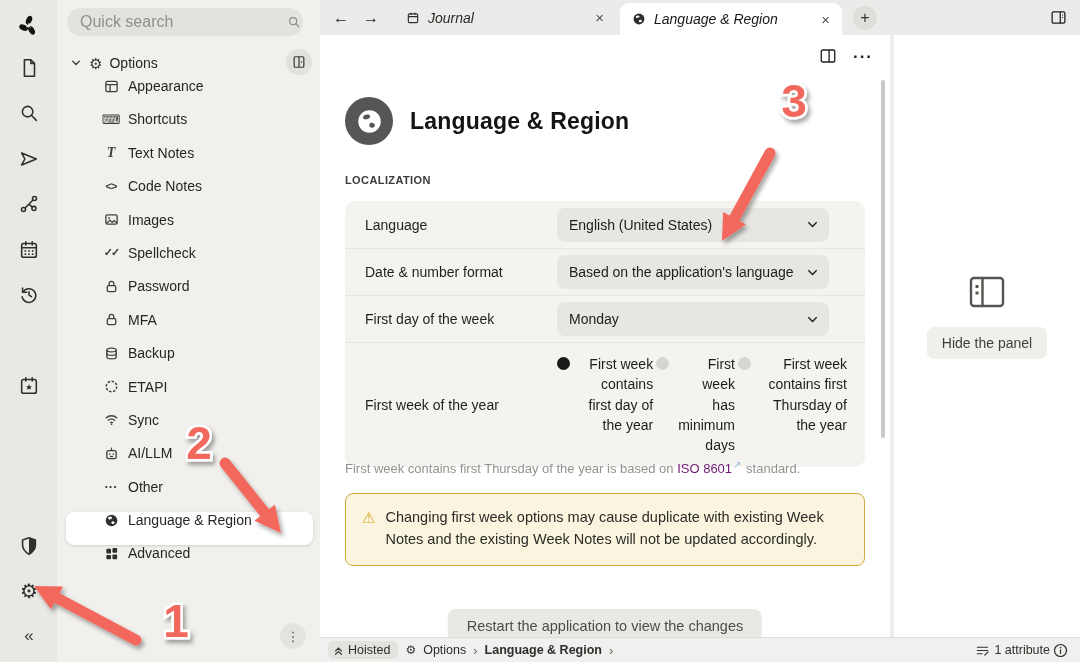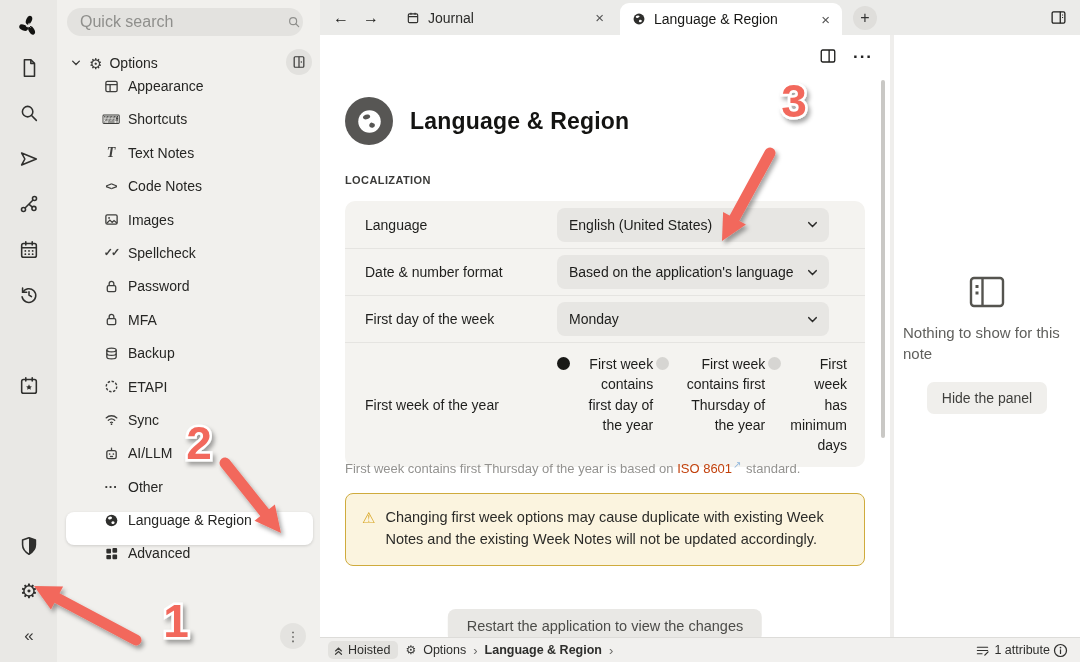--- a/index.html
+++ b/index.html
@@ -24,21 +24,21 @@
   .t-item.selected{background:#fff;border-radius:8px;margin-left:9px;margin-right:7px;padding-left:37px;box-shadow:0 1px 3px rgba(0,0,0,.15);}
   .g13{font-size:13px;line-height:1;color:#3a3a38;}
   .g11{font-size:11px;line-height:1;color:#3a3a38;letter-spacing:-1px;font-weight:bold;}
   .tser{font-family:"Liberation Serif",serif;font-style:italic;font-weight:bold;font-size:14px;color:#3a3a38;}
   .tree-kebab{position:absolute;right:14px;bottom:13px;width:26px;height:26px;border-radius:50%;background:#e4e3e0;
               display:flex;align-items:center;justify-content:center;color:#4a4a48;font-size:13px;}
   
   .tabbar{position:absolute;left:320px;top:0;width:760px;height:35px;background:#ebebe9;display:flex;align-items:center;box-sizing:border-box;padding-left:6px;}
   .navarrow{width:30px;text-align:center;font-size:16px;color:#1d1d1b;}
   .tab{display:flex;align-items:center;gap:8px;padding:0 12px;height:35px;font-size:14px;color:#2b2b29;width:222px;box-sizing:border-box;}
-  .tab .lbl{flex:1;white-space:nowrap;overflow:hidden;}
+  .tab .lbl{flex:1;white-space:nowrap;overflow:hidden;font-style:italic;}
   .tab .x{font-size:15px;color:#555;}
   .tab.active{background:#fff;border-radius:9px 9px 0 0;height:32px;margin-top:3px;margin-left:4px;color:#171715;}
   .plusbtn{margin-left:11px;width:24px;height:24px;border-radius:50%;background:#dfdedb;display:flex;align-items:center;justify-content:center;font-size:16px;color:#333;}
   .paneltoggle{margin-left:auto;margin-right:13px;}
   
   .content{position:absolute;left:320px;top:35px;width:570px;height:602px;background:#fff;}
   .c-top{position:absolute;top:12px;right:17px;display:flex;gap:16px;align-items:center;}
   .more-glyph{font-size:17px;color:#222;line-height:1;letter-spacing:1px;font-weight:bold;}
   .c-title{position:absolute;left:25px;top:62px;display:flex;align-items:center;gap:17px;}
   .badge{width:48px;height:48px;border-radius:50%;background:#575654;display:flex;align-items:center;justify-content:center;}
@@ -51,21 +51,21 @@
   .row .val{flex:1;}
   .dd{height:34px;background:#e7e6e3;border-radius:8px;display:flex;align-items:center;justify-content:space-between;
       padding:0 10px 0 12px;font-size:14px;color:#1d1d1b;}
   .radio-row{padding:11px 18px 12px 20px;}
   .opts{flex:1;display:flex;flex-direction:row;gap:3px;text-align:right;}
   .opt{display:flex;gap:9px;font-size:14px;color:#1d1d1b;line-height:1.45;align-items:flex-start;}
   .dot{width:13px;height:13px;border-radius:50%;flex:none;margin-top:3px;}
   .dot.on{background:#191917;}
   .dot.off{background:#d6d5d2;}
   .hint{position:absolute;left:25px;top:424px;font-size:13px;color:#93928f;white-space:nowrap;}
-  .hint a{color:#c2410c;text-decoration:none;}
+  .hint a{color:#701a75;text-decoration:none;}
   .hint .ext{color:#8fb6dc;font-size:10px;vertical-align:super;margin:0 1px;}
   .warn{position:absolute;left:25px;top:458px;width:520px;box-sizing:border-box;background:#fbf4df;border:1px solid #cfab3d;
         border-radius:8px;padding:13px 16px 14px 16px;display:flex;gap:10px;font-size:14.5px;color:#2b2b28;line-height:1.5;}
   .wic{color:#d9a727;font-size:15px;line-height:1.45;}
   .restart{position:absolute;left:50%;transform:translateX(-50%);top:574px;background:#e9e8e5;border:none;border-radius:8px;
            padding:9px 19px;font-family:"Liberation Sans",sans-serif;font-size:14.5px;color:#4c4c49;white-space:nowrap;}
   .c-scroll{position:absolute;right:5px;top:45px;width:4px;height:358px;background:#c9c8c5;border-radius:2px;}
   
   .divider{position:absolute;left:890px;top:35px;width:4px;height:602px;background:#efeeec;}
   .rpanel{position:absolute;left:894px;top:35px;width:186px;height:602px;background:#fff;}
@@ -412,25 +412,25 @@
       </div>
       <div class="row radio-row">
         <span class="lab">First week of the year</span>
         <div class="opts">
           <div class="opt">
             <span class="dot on"></span>
             <span>First week contains first day of the year</span>
           </div>
           <div class="opt">
             <span class="dot off"></span>
-            <span>First week contains first Thursday of the year</span>
+            <span>First week has minimum days</span>
           </div>
           <div class="opt">
             <span class="dot off"></span>
-            <span>First week has minimum days</span>
+            <span>First week contains first Thursday of the year</span>
           </div>
         </div>
       </div>
     </div>
 
     <div class="hint"><span>First week contains first Thursday of the year is based on </span><a href="#">ISO 8601</a><span class="ext">↗</span><span> standard.</span></div>
 
     <div class="warn">
       <span class="wic">⚠</span>
       <span>Changing first week options may cause duplicate with existing Week Notes and the existing Week Notes will not be updated accordingly.</span>
@@ -445,21 +445,20 @@
   <div class="rpanel">
     <div class="rp-box">
       <span>
         <svg width="38" height="34" viewBox="0 0 38 34" fill="none" stroke="#55544f" stroke-width="2.4">
             <rect x="3" y="3" width="32" height="28" rx="3"></rect>
             <path d="M14.5 3v28"></path>
             <rect x="7.5" y="10" width="3" height="3" fill="#55544f" stroke="none"></rect>
             <rect x="7.5" y="16.5" width="3" height="3" fill="#55544f" stroke="none"></rect>
           </svg>
       </span>
-      <div class="rp-msg">Nothing to show for this note</div>
       <button class="rp-btn">Hide the panel</button>
     </div>
   </div>
 
   <div class="statusbar">
     <div class="chip">
       <span>
           <svg width="11" height="11" viewBox="0 0 13 13" fill="none" stroke="#3f3f3d" stroke-width="1.5" stroke-linecap="round">
             <path d="M3 7l3.5-3.2L10 7M3 11l3.5-3.2L10 11"></path>
           </svg>

